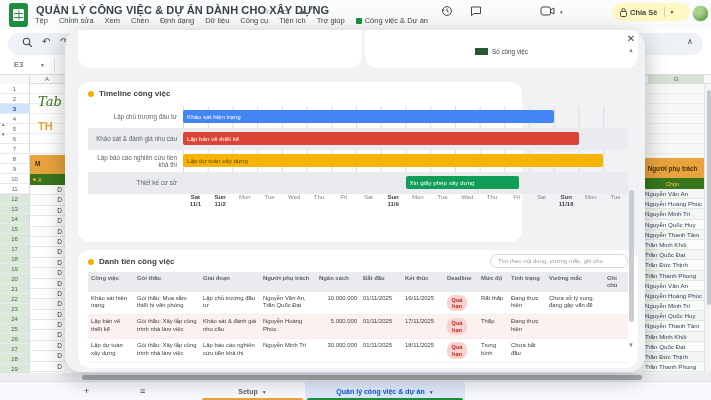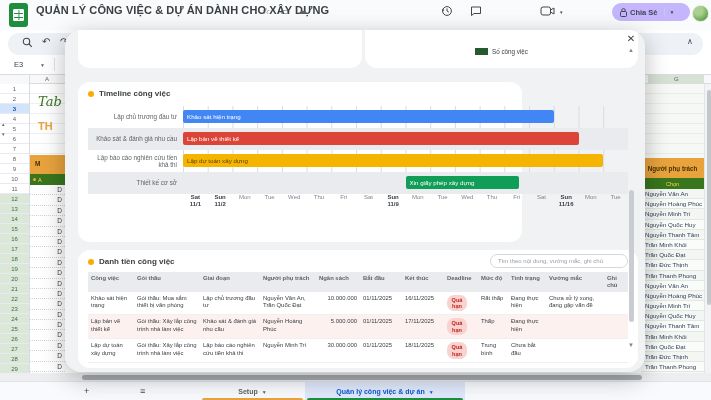--- a/index.html
+++ b/index.html
@@ -12,21 +12,21 @@
   #logo .grid { position:absolute; left:4px; top:6px; width:11px; height:12px; background:#fff; border-radius:1px;
     background-image:linear-gradient(#1e8e3e 1px,transparent 1px),linear-gradient(90deg,#1e8e3e 1px,transparent 1px);
     background-size:5.5px 4px; background-position:-1px -1px; border:1.5px solid #fff; }
   #doc-title { position:absolute; left:36px; top:4px; font-size:11px; font-weight:bold; color:#3c4043; letter-spacing:.1px; white-space:nowrap; }
   .title-ico { position:absolute; top:6px; font-size:9px; color:#5f6368; }
   #menubar { position:absolute; left:35px; top:16px; display:flex; gap:11px; font-size:7.5px; color:#444746; align-items:center; }
   .menu-item { white-space:nowrap; cursor:default; }
   #ext-item { display:flex; align-items:center; gap:3px; }
   #ext-ico { width:6px; height:6px; background:#1e8e3e; border-radius:1px; display:inline-block; }
   .tb-right-ico { position:absolute; top:5px; color:#444746; }
-  #share-pill { position:absolute; left:612px; top:3px; width:78px; height:18px; background:#c4b5fd; border-radius:10px; display:flex; align-items:center; }
+  #share-pill { position:absolute; left:612px; top:3px; width:78px; height:18px; background:#fef9c3; border-radius:10px; display:flex; align-items:center; }
   #share-lock { margin-left:8px; }
   #share-label { font-size:7.5px; font-weight:bold; color:#3f4750; margin-left:3px; }
   #share-caret { margin-left:6px; padding-left:5px; border-left:1px solid #c3ccd8; font-size:5px; color:#3f4750; height:10px; line-height:10px; }
   #avatar { position:absolute; left:692px; top:5px; width:17px; height:17px; border-radius:50%;
     background:radial-gradient(circle at 35% 30%, #a9d08e 0 30%, #6aa84f 70%, #38761d); border:1px solid #e3e3e3; }
 
   
   #toolbar { position:absolute; left:8px; top:33px; width:695px; height:22px; background:#eef1f6; border-radius:12px; z-index:4; }
   .tool-ico { position:absolute; top:4px; color:#444746; font-size:10px; line-height:12px; }
   #collapse-ico { position:absolute; left:679px; top:4px; font-size:8px; color:#444746; }
@@ -131,20 +131,35 @@
 
 <div id="topbar">
   <div id="logo">
       <div class="grid"></div>
     </div>
   <div id="doc-title">QUẢN LÝ CÔNG VIỆC &amp; DỰ ÁN DÀNH CHO XÂY DỰNG</div>
   <span class="title-ico" style="left:262px">☆</span>
   <span class="title-ico" style="left:280px">▭</span>
   <span class="title-ico" style="left:298px">☁</span>
 
+  <div id="menubar">
+      <span class="menu-item">Tệp</span>
+      <span class="menu-item">Chỉnh sửa</span>
+      <span class="menu-item">Xem</span>
+      <span class="menu-item">Chèn</span>
+      <span class="menu-item">Định dạng</span>
+      <span class="menu-item">Dữ liệu</span>
+      <span class="menu-item">Công cụ</span>
+      <span class="menu-item">Tiện ích</span>
+      <span class="menu-item">Trợ giúp</span>
+      <span class="menu-item" id="ext-item">
+        <span id="ext-ico"></span>
+        <span>Công việc &amp; Dự án</span>
+      </span>
+    </div>
 
   <span class="tb-right-ico" style="left:441px">
     <svg width="12" height="12" viewBox="0 0 12 12">
         <circle cx="6" cy="6" r="4.4" fill="none" stroke="#444746" stroke-width="1"></circle>
         <path d="M6 3.4 V6 L7.8 7.2" fill="none" stroke="#444746" stroke-width="1"></path>
         <path d="M1.2 4 L1.6 6.4 L3.4 4.8 Z" fill="#444746"></path>
       </svg>
   </span>
   <span class="tb-right-ico" style="left:470px">
     <svg width="12" height="12" viewBox="0 0 12 12">

